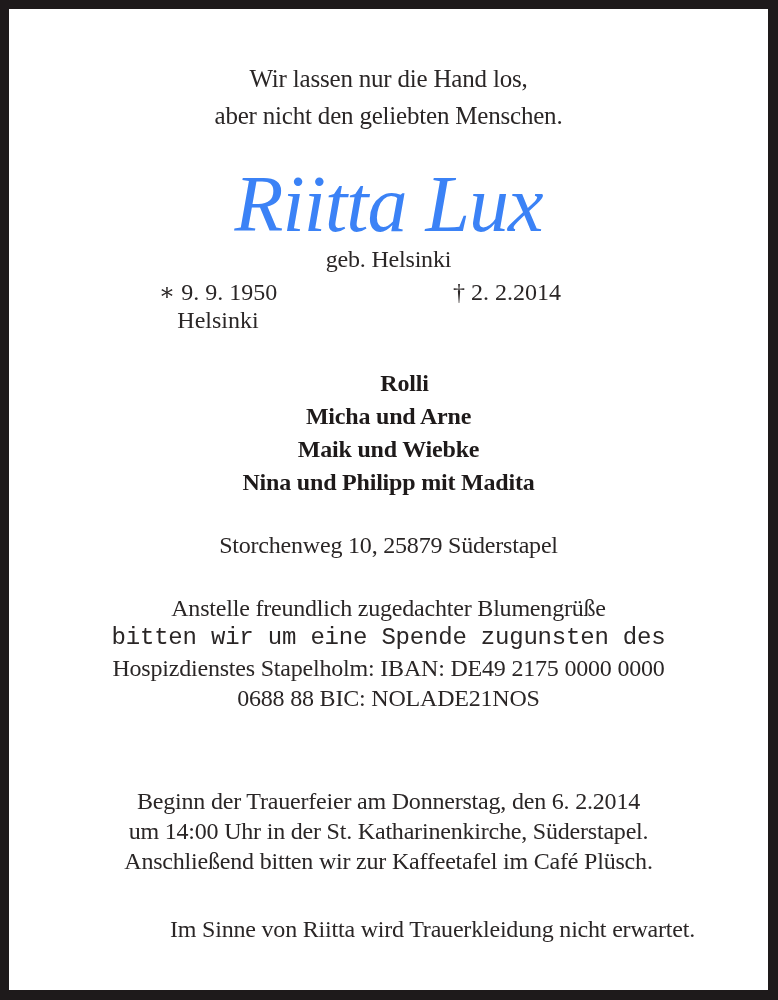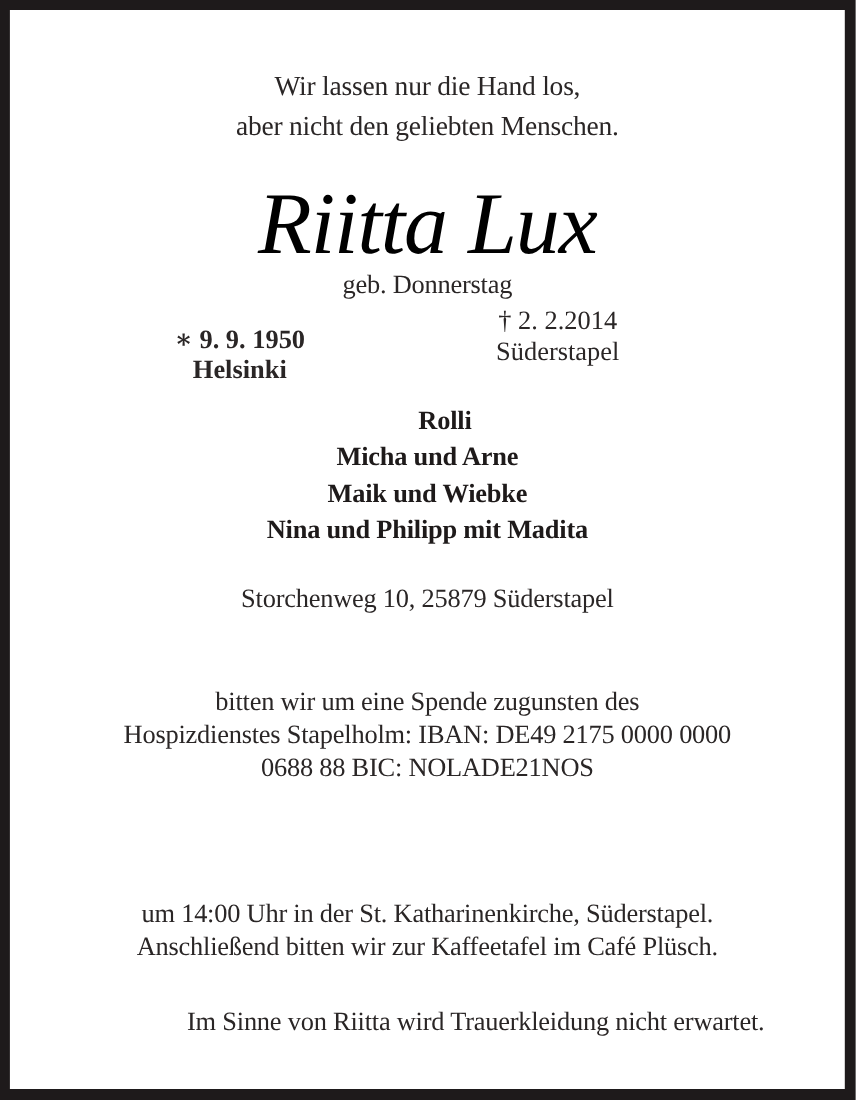--- a/index.html
+++ b/index.html
@@ -39,21 +39,21 @@
       white-space: nowrap;
       font-size: 25px;
       line-height: 30px;
       letter-spacing: -0.2px;
     }
     .motto { font-size: 25px; }
     .name {
       font-style: italic;
       font-size: 80px;
       line-height: 90px;
-      color: #000000;
+      color: #3b82f6;
       letter-spacing: -1px;
     }
     .maiden { font-size: 24px; }
     .col {
       position: absolute;
       font-size: 24px;
       line-height: 28px;
       white-space: nowrap;
       text-align: center;
     }
@@ -70,47 +70,48 @@
 
 <div class="frame"></div>
 
 <div class="content">
 
   <div class="line motto" style="top:55px;">Wir lassen nur die Hand los,</div>
   <div class="line motto" style="top:92px;">aber nicht den geliebten Menschen.</div>
 
   <div class="line name" style="top:150px;">Riitta Lux</div>
 
-  <div class="line maiden" style="top:235px;">geb. Donnerstag</div>
+  <div class="line maiden" style="top:235px;">geb. Helsinki</div>
 
-  <div class="col" style="left:134px; top:286px; width:150px;font-weight:bold;">
+  <div class="col" style="left:134px; top:269px; width:150px;">
     <div>
       <span>∗</span>
       <span>9. 9. 1950</span>
     </div>
     <div>Helsinki</div>
   </div>
 
   <div class="col" style="left:418px; top:269px; width:160px;">
     <div>
       <span>†</span>
       <span>2. 2.2014</span>
     </div>
-    <div>Süderstapel</div>
   </div>
 
   <div class="line family" style="top:358px;margin-left:16px;">Rolli</div>
   <div class="line family" style="top:424px;">Maik und Wiebke</div>
   <div class="line family" style="top:391px;">Micha und Arne</div>
   <div class="line family" style="top:457px;">Nina und Philipp mit Madita</div>
 
   <div class="line body-text" style="top:521px;">Storchenweg 10, 25879 Süderstapel</div>
 
-  <div class="line body-text" style="top:614px;">bitten wir um eine Spende zugunsten des</div>
+  <div class="line body-text" style="top:584px;">Anstelle freundlich zugedachter Blumengrüße</div>
+  <div class="line body-text" style="top:614px;font-family:Liberation Mono, monospace;">bitten wir um eine Spende zugunsten des</div>
   <div class="line body-text" style="top:644px;text-align:center;">Hospizdienstes Stapelholm: IBAN: DE49 2175 0000 0000</div>
   <div class="line body-text" style="top:674px;">0688 88 BIC: NOLADE21NOS</div>
 
+  <div class="line body-text" style="top:777px;">Beginn der Trauerfeier am Donnerstag, den 6. 2.2014</div>
   <div class="line body-text" style="top:807px;font-family:Liberation Serif, serif;">um 14:00 Uhr in der St. Katharinenkirche, Süderstapel.</div>
   <div class="line body-text" style="top:837px;">Anschließend bitten wir zur Kaffeetafel im Café Plüsch.</div>
 
   <div class="line body-text" style="top:905px;margin-left:44px;">Im Sinne von Riitta wird Trauerkleidung nicht erwartet.</div>
 
 </div>
 
 </body></html>

